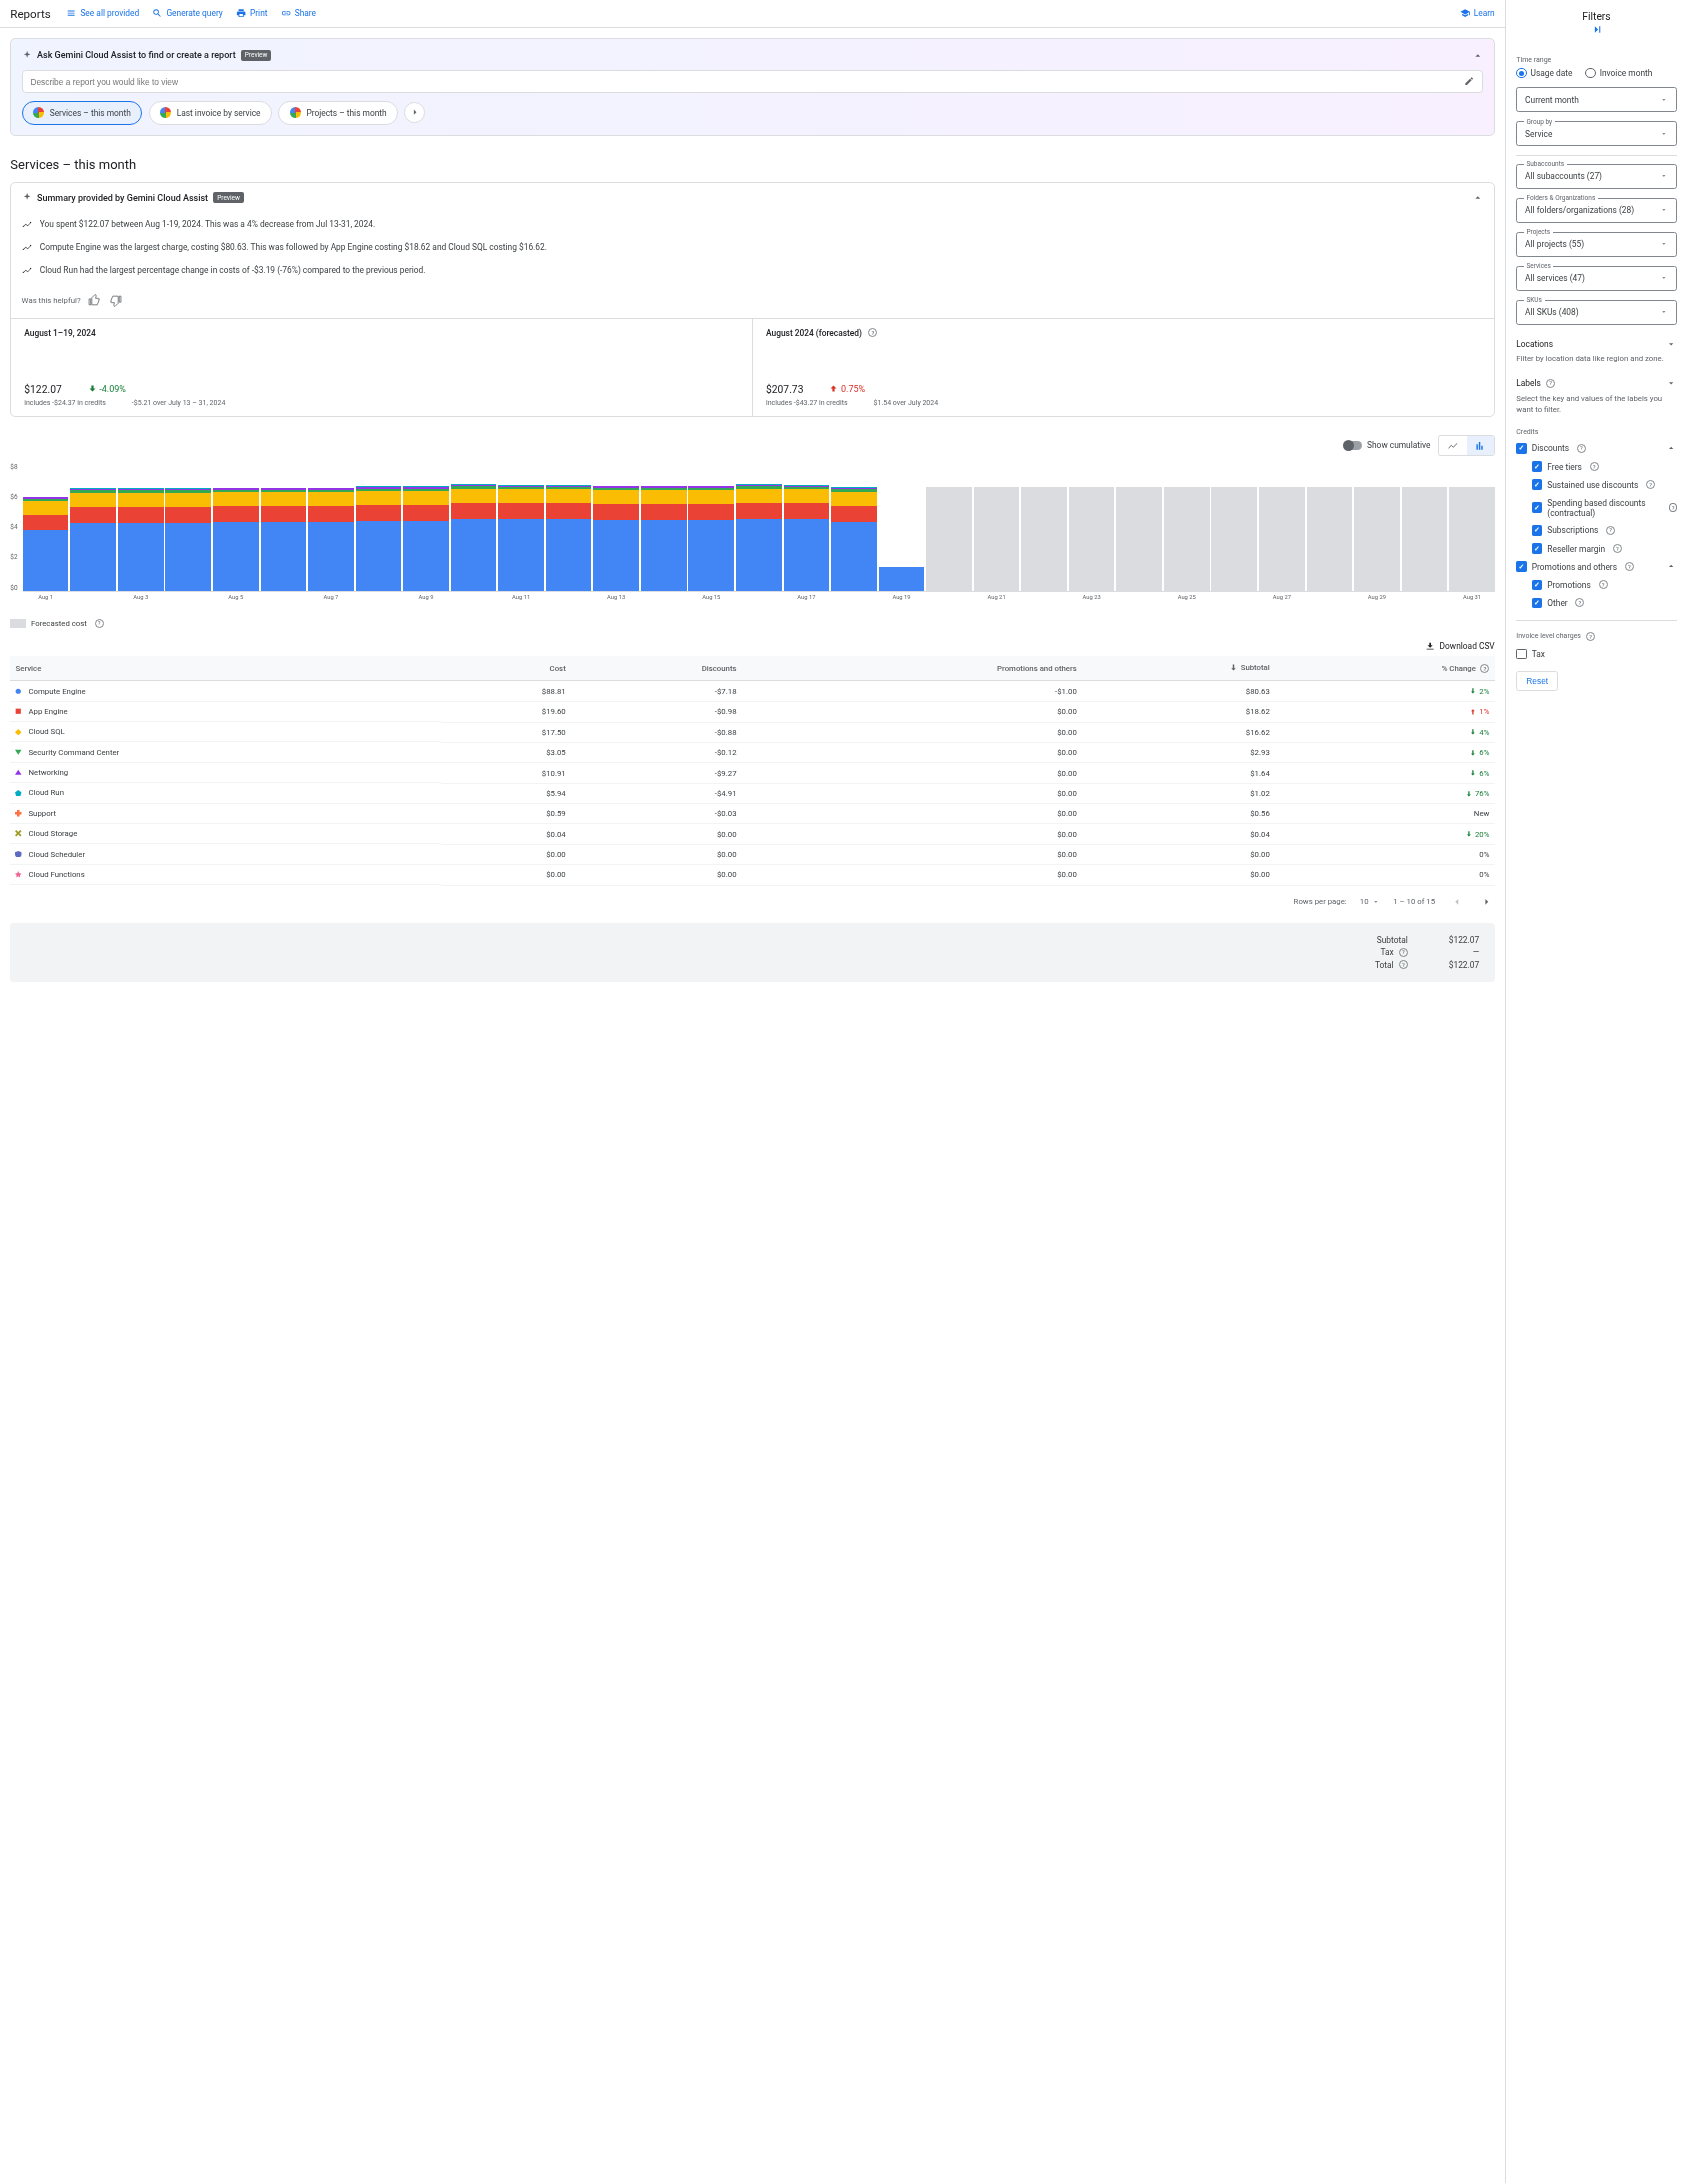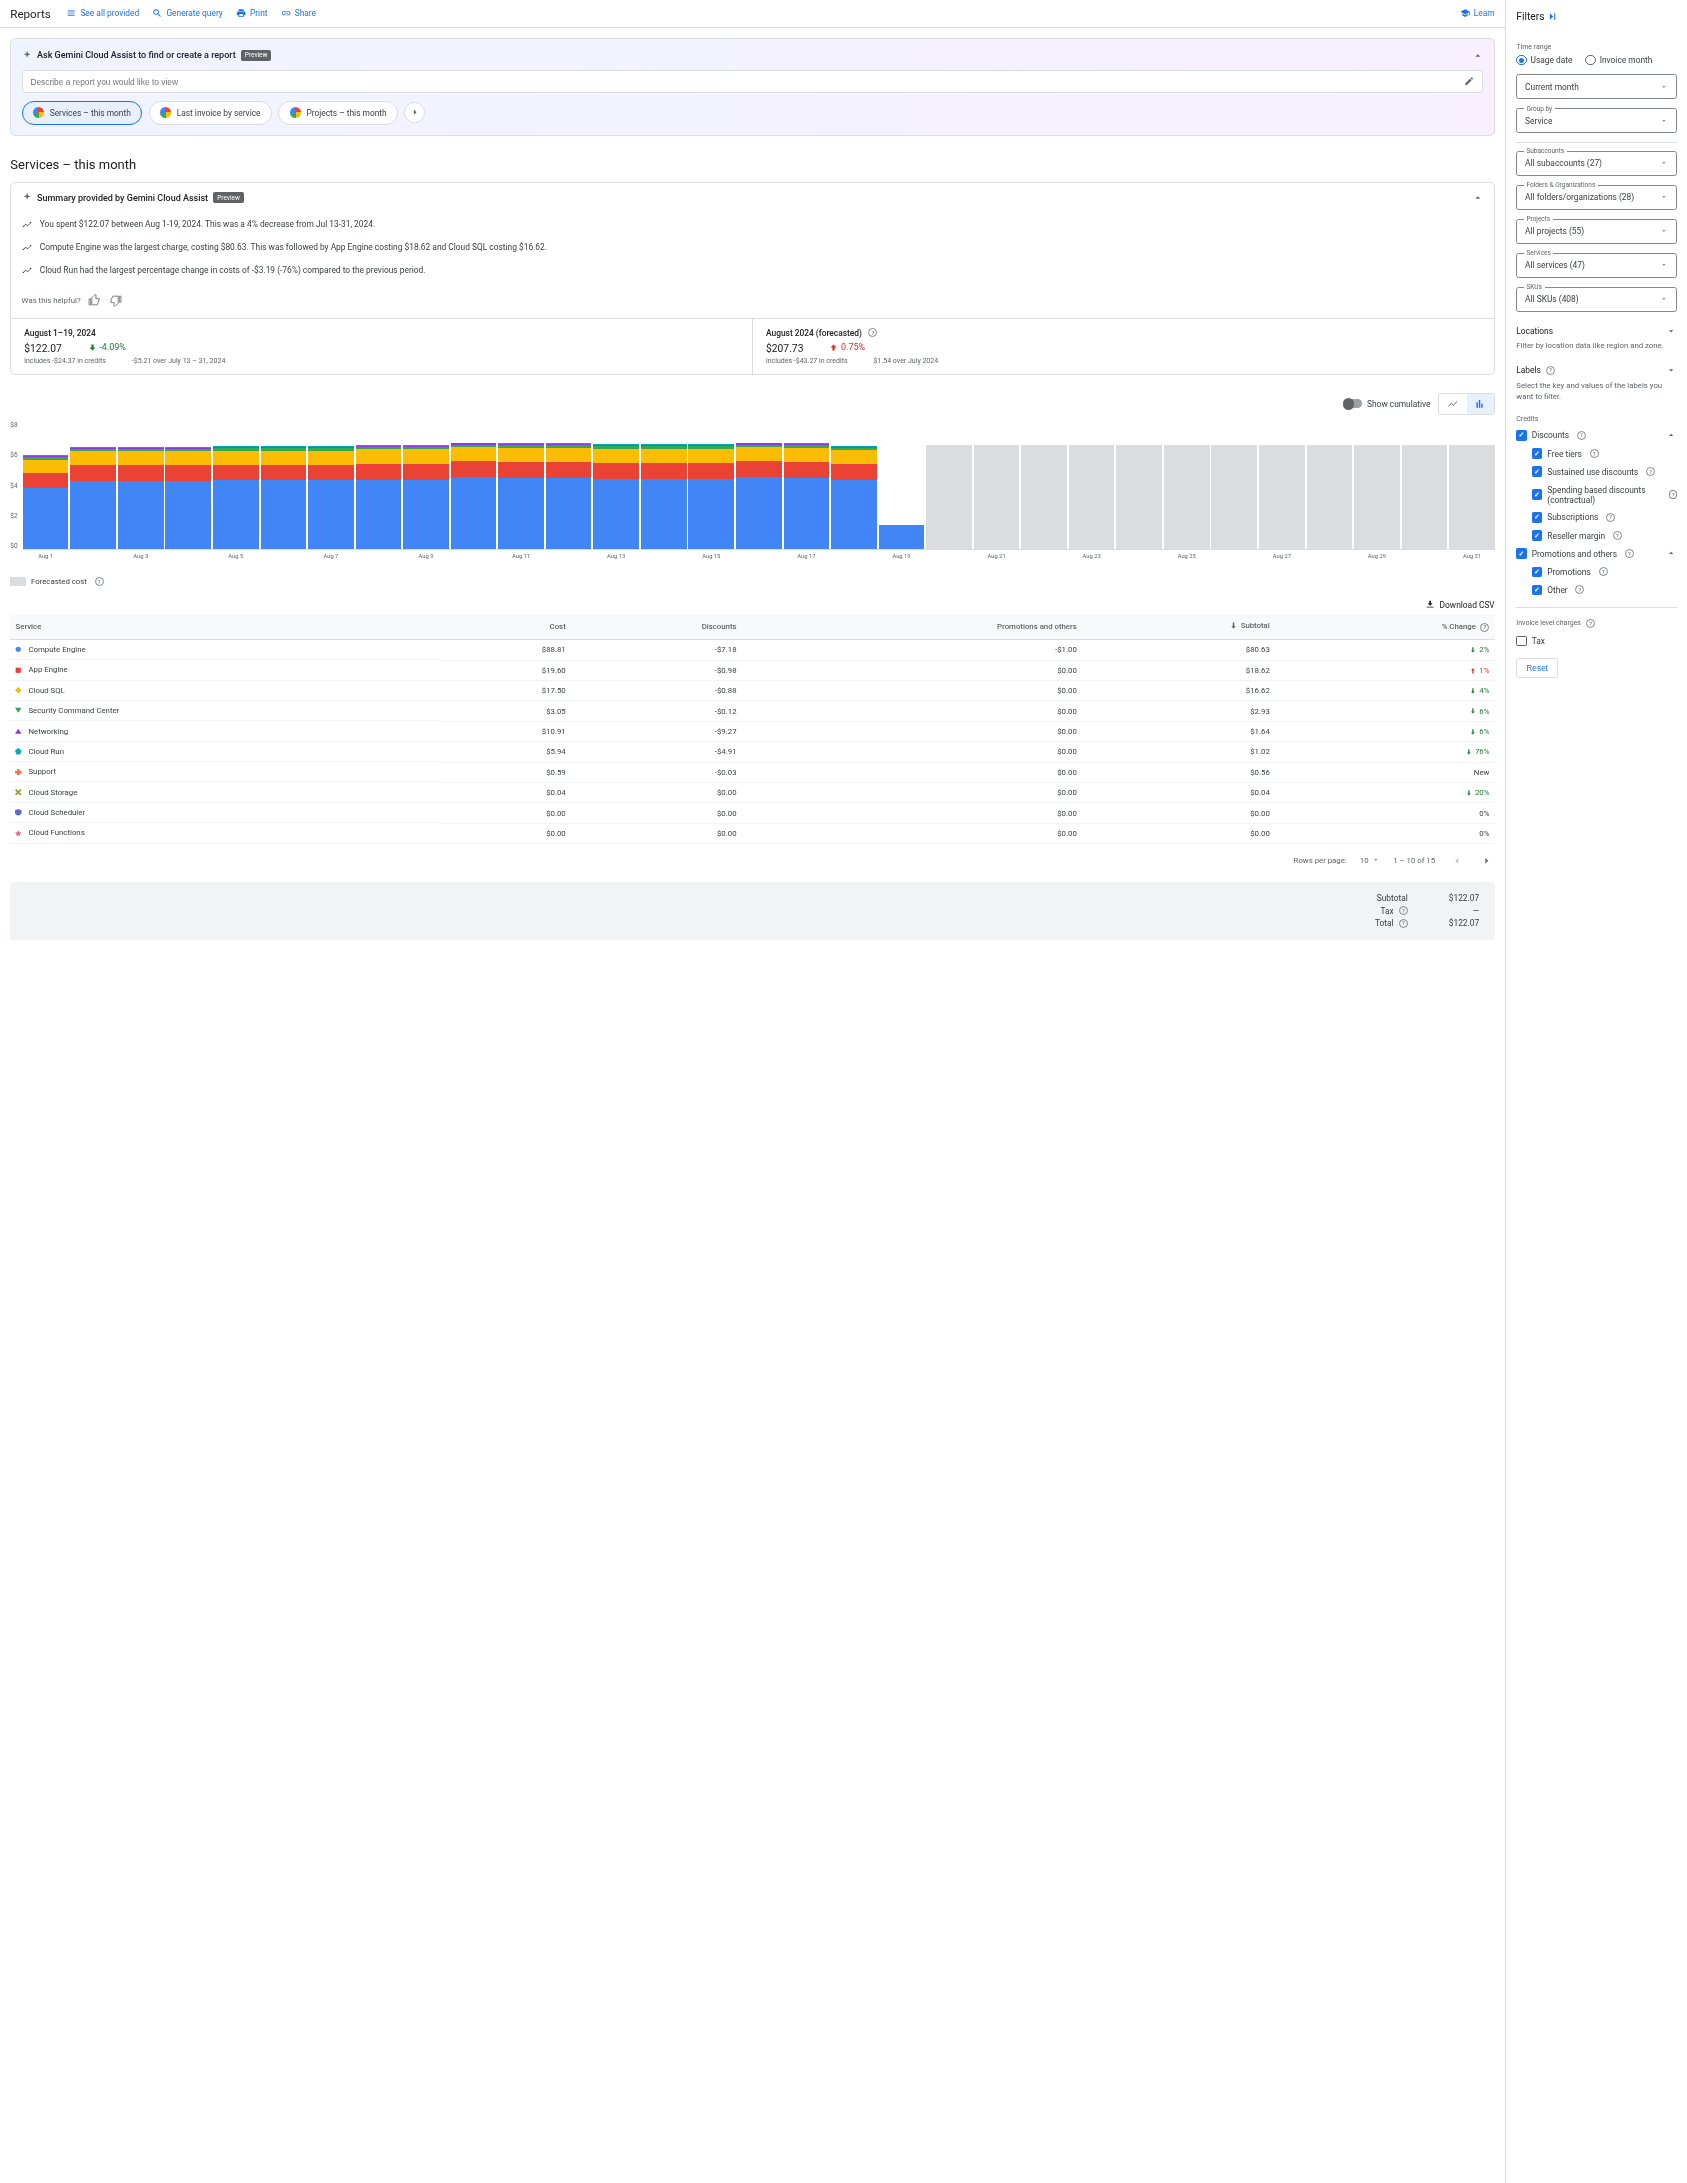--- a/index.html
+++ b/index.html
@@ -10,21 +10,21 @@
 
 
 .header { display: flex; align-items: center; padding: 6.5px 10.3px; border-bottom: 0.6px solid #dadce0; }
 .header h1 { font-size: 11.6px; font-weight: 400; color: #202124; margin-right: 15.5px; }
 .header-actions { display: flex; gap: 13px; flex: 1; }
 .header-link { color: #1a73e8; font-size: 8.4px; display: flex; align-items: center; gap: 3.9px; cursor: pointer; }
 .header-link svg { width: 10.3px; height: 10.3px; fill: #1a73e8; }
 .learn { margin-left: auto; }
 
 
-.filters-header { display: flex; align-items: center; justify-content: flex-start; padding-bottom: 7.8px; }
+.filters-header { display: flex; align-items: center; justify-content: flex-end; padding-bottom: 7.8px; flex-direction: column; }
 .filters-header h2 { font-size: 10.3px; font-weight: 400; color: #202124; }
 
 
 .gemini-box { margin: 10.3px; border: 0.6px solid #dadce0; border-radius: 5.2px; padding: 10.3px; background: linear-gradient(to right, #f0f4ff, #f8f0ff); }
 .gemini-header { display: flex; align-items: center; gap: 5.2px; margin-bottom: 7.8px; }
 .gemini-title { font-size: 9px; font-weight: 500; color: #202124; }
 .preview-badge { background: #5f6368; color: #fff; font-size: 6.5px; padding: 1.3px 3.9px; border-radius: 1.9px; }
 .collapse-icon { margin-left: auto; cursor: pointer; }
 .gemini-input { display: flex; align-items: center; background: #fff; border: 0.6px solid #dadce0; border-radius: 3.9px; padding: 5.2px 7.8px; margin-bottom: 7.8px; margin-top: 9px; }
 .gemini-input input { flex: 1; border: none; outline: none; font-size: 8.4px; }
@@ -46,21 +46,21 @@
 .helpful { display: flex; align-items: center; gap: 7.8px; padding: 5.2px 10.3px 10.3px; font-size: 7.8px; color: #5f6368; }
 .thumb { cursor: pointer; }
 
 
 .stats-row { display: flex; border-top: 0.6px solid #dadce0; }
 .stat-block { flex: 1; padding: 9px 13px; }
 .stat-block + .stat-block { border-left: 0.6px solid #dadce0; }
 .stat-top { display: flex; align-items: center; gap: 3.9px; font-size: 8.4px; font-weight: 500; color: #202124; margin-bottom: 3.9px; }
 .stat-main { display: flex; align-items: baseline; gap: 26px; }
 .stat-value { font-size: 10.3px; color: #202124; }
-.stat-change { font-size: 9px; display: flex; align-items: center; gap: 2.6px; }
+.stat-change { font-size: 9px; display: flex; align-items: center; gap: 2.6px; margin-top: 42px; }
 .green { color: #188038; }
 .red { color: #d93025; text-align: right; }
 .stat-sub { font-size: 7px; color: #5f6368; margin-top: 2.6px; }
 .stat-subs { display: flex; gap: 26px; }
 
 
 .chart-controls { display: flex; align-items: center; justify-content: flex-end; gap: 7.8px; padding: 7.8px 10.3px 0; }
 .toggle-cumulative { display: flex; align-items: center; gap: 5.2px; font-size: 8.4px; }
 .toggle-switch { width: 18px; height: 9px; background: #9aa0a6; border-radius: 4.5px; position: relative; }
 .toggle-switch::after { content: ''; position: absolute; width: 11.6px; height: 11.6px; background: #5f6368; border-radius: 50%; top: -1.3px; left: -1.3px; }

